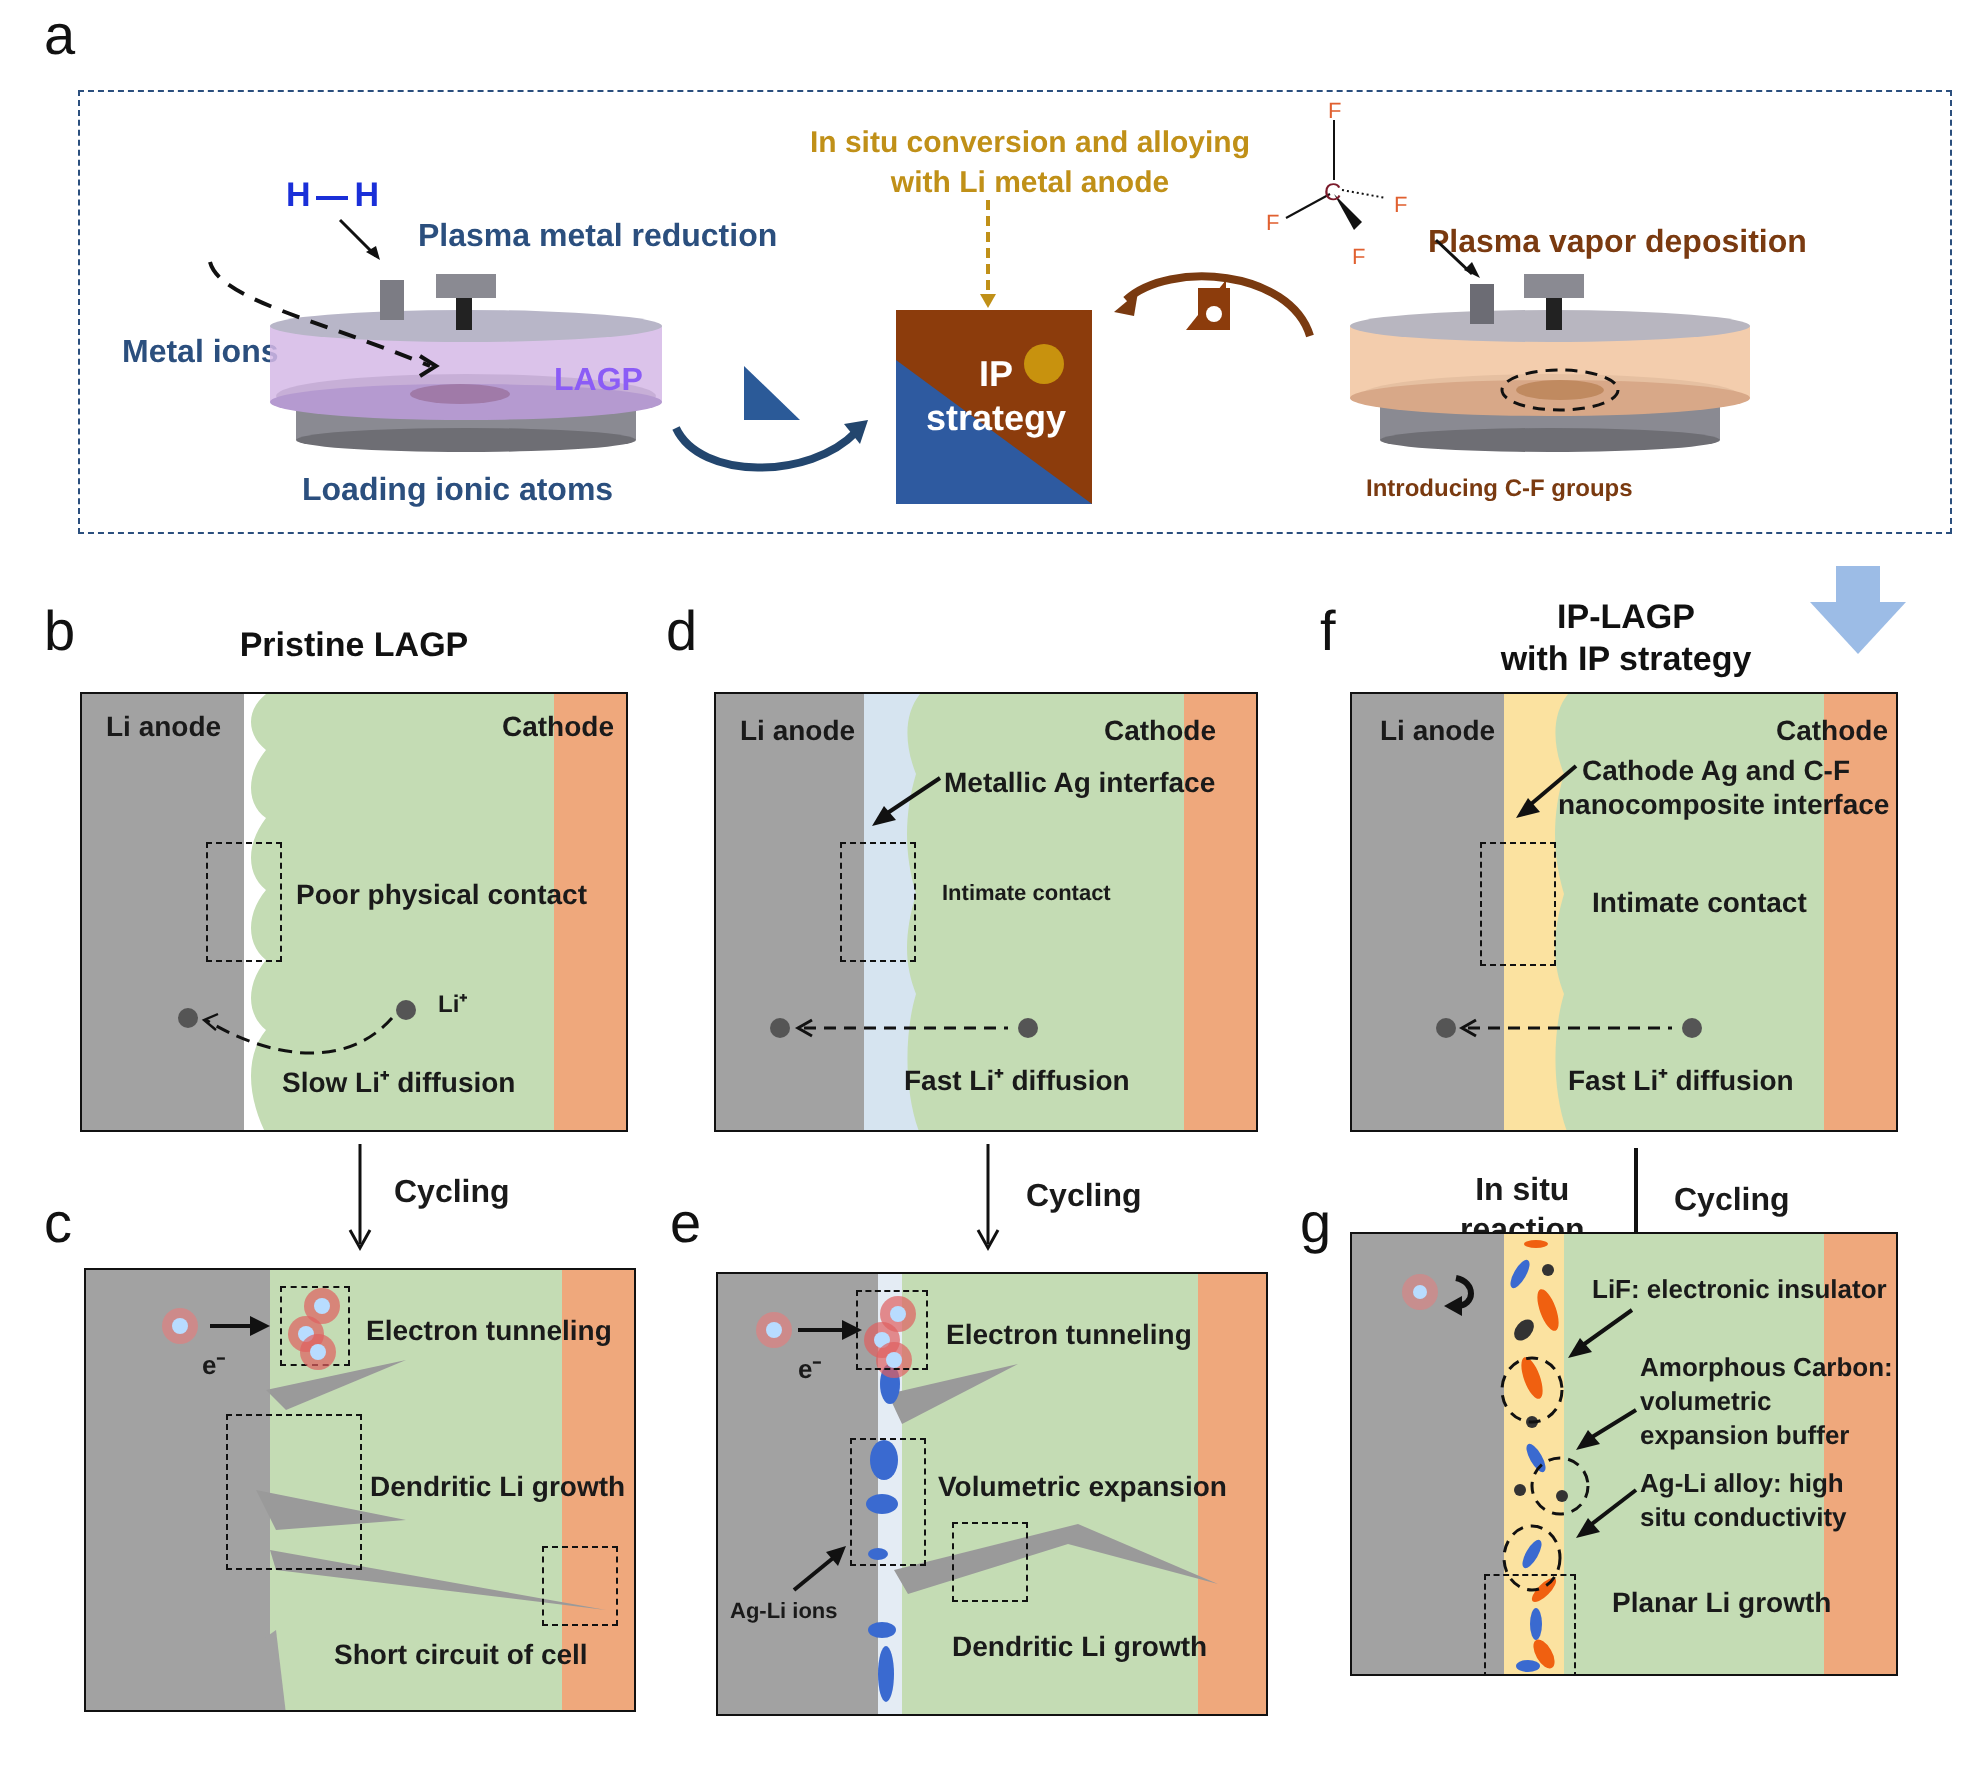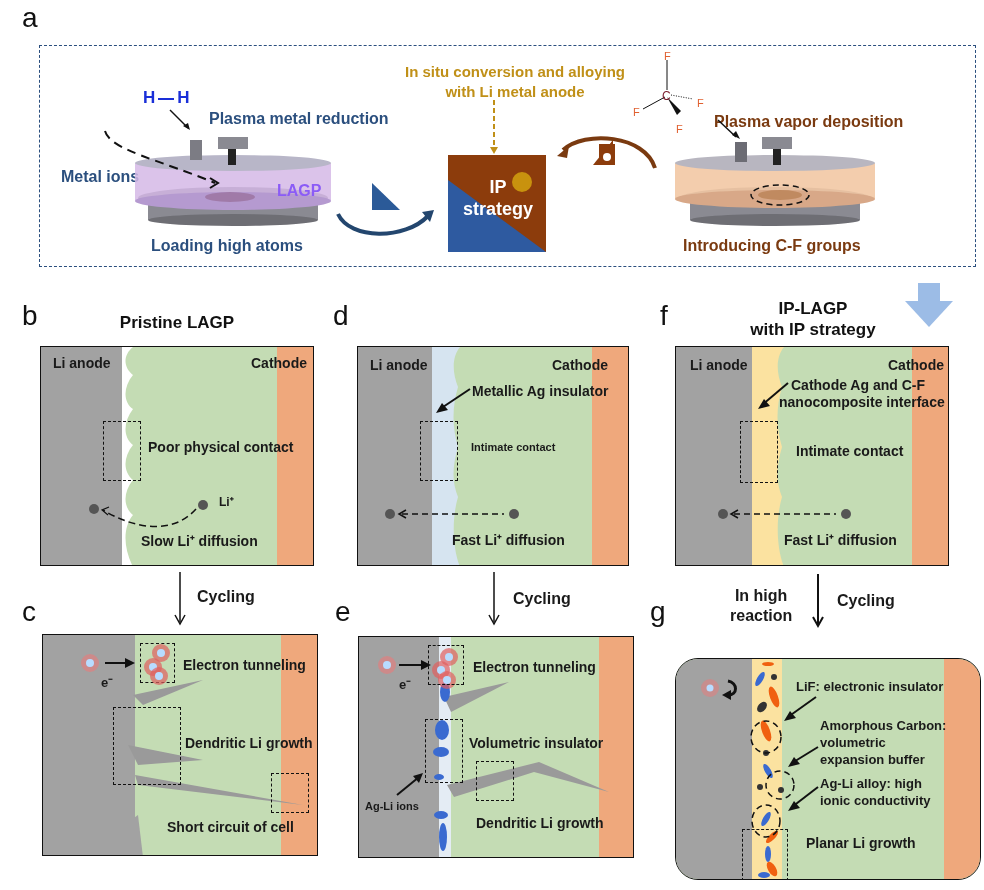--- a/index.html
+++ b/index.html
@@ -38,21 +38,21 @@
   <rect x="60" y="5" width="12" height="20" fill="#7c7c84"></rect>
   <rect x="88" y="2" width="30" height="12" fill="#8a8a92"></rect>
   <rect x="98" y="14" width="8" height="16" fill="#222"></rect>
   <ellipse cx="100" cy="62" rx="25" ry="5" fill="#a07aa8"></ellipse>
   <path d="M -25 -4 C -20 15, 30 25, 85 48" fill="none" stroke="#111" stroke-width="2" stroke-dasharray="9,6"></path>
   <path d="M 80 43 L 88 48 L 80 53" fill="none" stroke="#111" stroke-width="2"></path>
   <line x1="40" y1="-25" x2="58" y2="-7" stroke="#111" stroke-width="1.5"></line>
   <path d="M 53 -9 L 60 -5 L 58 -12 Z" fill="#111"></path>
 </svg>
 <div class="abs b" style="left:277px; top:182px; font-size:16px; color:#8b5cf6;">LAGP</div>
-<div class="abs b" style="left:151px; top:237px; font-size:16px; color:#2b4f7e;">Loading high atoms</div>
+<div class="abs b" style="left:151px; top:237px; font-size:16px; color:#2b4f7e;">Loading ionic atoms</div>
 
 <svg style="left:330px; top:180px;" width="110" height="60">
   <polygon points="42,3 70,30 42,30" fill="#2b5a98"></polygon>
   <path d="M 8 34 C 20 60, 75 60, 98 36" fill="none" stroke="#23466e" stroke-width="4"></path>
   <polygon points="92,32 104,30 100,42" fill="#23466e"></polygon>
 </svg>
 
 <div class="abs" style="left:370px; top:62px; width:290px; text-align:center; font-weight:bold; font-size:15px; color:#c09018; line-height:20px;">
   <div>In situ conversion and alloying</div>
   <div>with Li metal anode</div>
@@ -100,21 +100,21 @@
   <ellipse cx="105" cy="85" rx="85" ry="6" fill="#6e6e74"></ellipse>
   <rect x="5" y="28" width="200" height="36" fill="#f2c8a4" opacity="0.9"></rect>
   <ellipse cx="105" cy="64" rx="100" ry="9" fill="#d8a888"></ellipse>
   <ellipse cx="105" cy="28" rx="100" ry="8" fill="#b8b6c0"></ellipse>
   <rect x="65" y="7" width="12" height="20" fill="#6c6c74"></rect>
   <rect x="92" y="2" width="30" height="12" fill="#8a8a92"></rect>
   <rect x="103" y="14" width="8" height="16" fill="#222"></rect>
   <ellipse cx="110" cy="60" rx="22" ry="5" fill="#c08a60"></ellipse>
   <ellipse cx="110" cy="60" rx="29" ry="10" fill="none" stroke="#111" stroke-width="1.5" stroke-dasharray="6,4"></ellipse>
 </svg>
-<div class="abs b" style="left:683px; top:237px; font-size:16px; color:#7a3a10;">Introducing C-F groups</div>
+<div class="abs b" style="left:683px; top:237px; font-size:12px; color:#7a3a10;">Introducing C-F groups</div>
 
 <svg style="left:905px; top:283px;" width="50" height="45">
   <rect x="13" y="0" width="22" height="18" fill="#9cbce6"></rect>
   <polygon points="0,18 48,18 24,44" fill="#9cbce6"></polygon>
 </svg>
 
 <div class="plabel" style="left:22px; top:300px;">b</div>
 <div class="title" style="left:40px; width:274px; top:313px;">Pristine LAGP</div>
 <div class="panel" style="left:40px; top:346px; width:274px; height:220px;">
   <div class="anode" style="width:81px;"></div>
@@ -183,21 +183,21 @@
   <svg style="left:90px; top:0;" width="20" height="220">
     <path d="M 12 0 C 4 10, 4 25, 10 40 C 4 60, 4 80, 10 100 C 4 120, 4 135, 10 150 C 4 170, 4 200, 12 220 L 20 220 L 20 0 Z" fill="#c4dcb4"></path>
   </svg>
   <div class="cathode" style="width:36px;"></div>
   <div class="ptext" style="left:12px; top:10px;">Li anode</div>
   <div class="ptext" style="right:20px; top:10px;">Cathode</div>
   <svg style="left:0; top:0;" width="272" height="220">
     <line x1="112" y1="42" x2="82" y2="62" stroke="#111" stroke-width="2"></line>
     <polygon points="78,66 84,56 90,63" fill="#111"></polygon>
   </svg>
-  <div class="ptext" style="left:114px; top:36px;">Metallic Ag insulator</div>
+  <div class="ptext" style="left:114px; top:36px;">Metallic Ag interface</div>
   <div class="dashbox" style="left:62px; top:74px; width:38px; height:60px;"></div>
   <div class="ptext" style="left:113px; top:94px; font-size:11px;">Intimate contact</div>
   <svg style="left:0; top:0;" width="272" height="220">
     <circle cx="32" cy="167" r="5" fill="#555"></circle>
     <circle cx="156" cy="167" r="5" fill="#555"></circle>
     <line x1="44" y1="167" x2="146" y2="167" stroke="#111" stroke-width="1.5" stroke-dasharray="6,4"></line>
     <path d="M 48 163 L 41 167 L 48 171" fill="none" stroke="#111" stroke-width="1.5"></path>
   </svg>
   <div class="ptext" style="left:94px; top:183px;">Fast Li⁺ diffusion</div>
 </div>
@@ -233,21 +233,21 @@
     <circle cx="88" cy="43" r="9" fill="#e06060" opacity="0.7"></circle>
       <circle cx="88" cy="43" r="4" fill="#b8dcff"></circle>
     <line x1="38" y1="158" x2="60" y2="140" stroke="#111" stroke-width="2"></line>
     <polygon points="64,136 54,139 60,146" fill="#111"></polygon>
   </svg>
   <div class="dashbox" style="left:69px; top:8px; width:36px; height:40px;"></div>
   <div class="dashbox" style="left:66px; top:82px; width:38px; height:64px;"></div>
   <div class="dashbox" style="left:117px; top:124px; width:38px; height:40px;"></div>
   <div class="ptext" style="left:40px; top:38px; font-size:13px;">e⁻</div>
   <div class="ptext" style="left:114px; top:22px;">Electron tunneling</div>
-  <div class="ptext" style="left:110px; top:98px;">Volumetric insulator</div>
+  <div class="ptext" style="left:110px; top:98px;">Volumetric expansion</div>
   <div class="ptext" style="left:6px; top:163px; font-size:11px;">Ag-Li ions</div>
   <div class="ptext" style="left:117px; top:178px;">Dendritic Li growth</div>
 </div>
 
 <div class="plabel" style="left:660px; top:300px;">f</div>
 <div class="title" style="left:677px; width:272px; top:298px; line-height:21px;">
   <div>IP-LAGP</div>
   <div>with IP strategy</div>
 </div>
 <div class="panel" style="left:675px; top:346px; width:274px; height:220px;">
@@ -272,31 +272,31 @@
   <svg style="left:0; top:0;" width="274" height="220">
     <circle cx="47" cy="167" r="5" fill="#555"></circle>
     <circle cx="170" cy="167" r="5" fill="#555"></circle>
     <line x1="58" y1="167" x2="160" y2="167" stroke="#111" stroke-width="1.5" stroke-dasharray="6,4"></line>
     <path d="M 62 163 L 55 167 L 62 171" fill="none" stroke="#111" stroke-width="1.5"></path>
   </svg>
   <div class="ptext" style="left:108px; top:183px;">Fast Li⁺ diffusion</div>
 </div>
 
 <div class="ptext" style="left:730px; top:586px; font-size:16px; text-align:center; line-height:20px;">
-  <div>In high</div>
+  <div>In situ</div>
   <div>reaction</div>
 </div>
 <svg style="left:812px; top:574px;" width="12" height="55">
   <line x1="6" y1="0" x2="6" y2="50" stroke="#111" stroke-width="2"></line>
   <path d="M 1 43 L 6 52 L 11 43" fill="none" stroke="#111" stroke-width="2"></path>
 </svg>
 <div class="ptext" style="left:837px; top:592px; font-size:16px;">Cycling</div>
 
 <div class="plabel" style="left:650px; top:596px;">g</div>
-<div class="panel" style="left:675px; top:658px; width:306px; height:222px;border-radius:23px;">
+<div class="panel" style="left:675px; top:616px; width:274px; height:222px;">
   <div class="anode" style="width:76px;"></div>
   <div class="abs" style="left:76px; top:0; bottom:0; width:30px; background:#fbe2a0;"></div>
   <div class="cathode" style="width:36px;"></div>
   <svg style="left:0; top:0;" width="274" height="222">
     <ellipse cx="92" cy="5" rx="6" ry="2" fill="#f06010"></ellipse>
     <ellipse cx="84" cy="20" rx="3" ry="8" fill="#3a6ad0" transform="rotate(30 84 20)"></ellipse>
     <circle cx="98" cy="18" r="3" fill="#333"></circle>
     <ellipse cx="98" cy="38" rx="4" ry="11" fill="#f06010" transform="rotate(-20 98 38)"></ellipse>
     <ellipse cx="86" cy="48" rx="4" ry="6" fill="#333" transform="rotate(40 86 48)"></ellipse>
     <ellipse cx="90" cy="72" rx="4" ry="11" fill="#f06010" transform="rotate(-20 90 72)"></ellipse>
@@ -325,16 +325,16 @@
   </svg>
   <div class="dashbox" style="left:66px; top:170px; width:46px; height:52px;"></div>
   <div class="ptext" style="left:120px; top:20px; font-size:13px;">LiF: electronic insulator</div>
   <div class="ptext" style="left:144px; top:58px; font-size:13px; line-height:17px;">
     <div>Amorphous Carbon:</div>
     <div>volumetric</div>
     <div>expansion buffer</div>
   </div>
   <div class="ptext" style="left:144px; top:116px; font-size:13px; line-height:17px;">
     <div>Ag-Li alloy: high</div>
-    <div>ionic conductivity</div>
+    <div>situ conductivity</div>
   </div>
   <div class="ptext" style="left:130px; top:176px; font-size:14px;">Planar Li growth</div>
 </div>
 
 </body></html>

